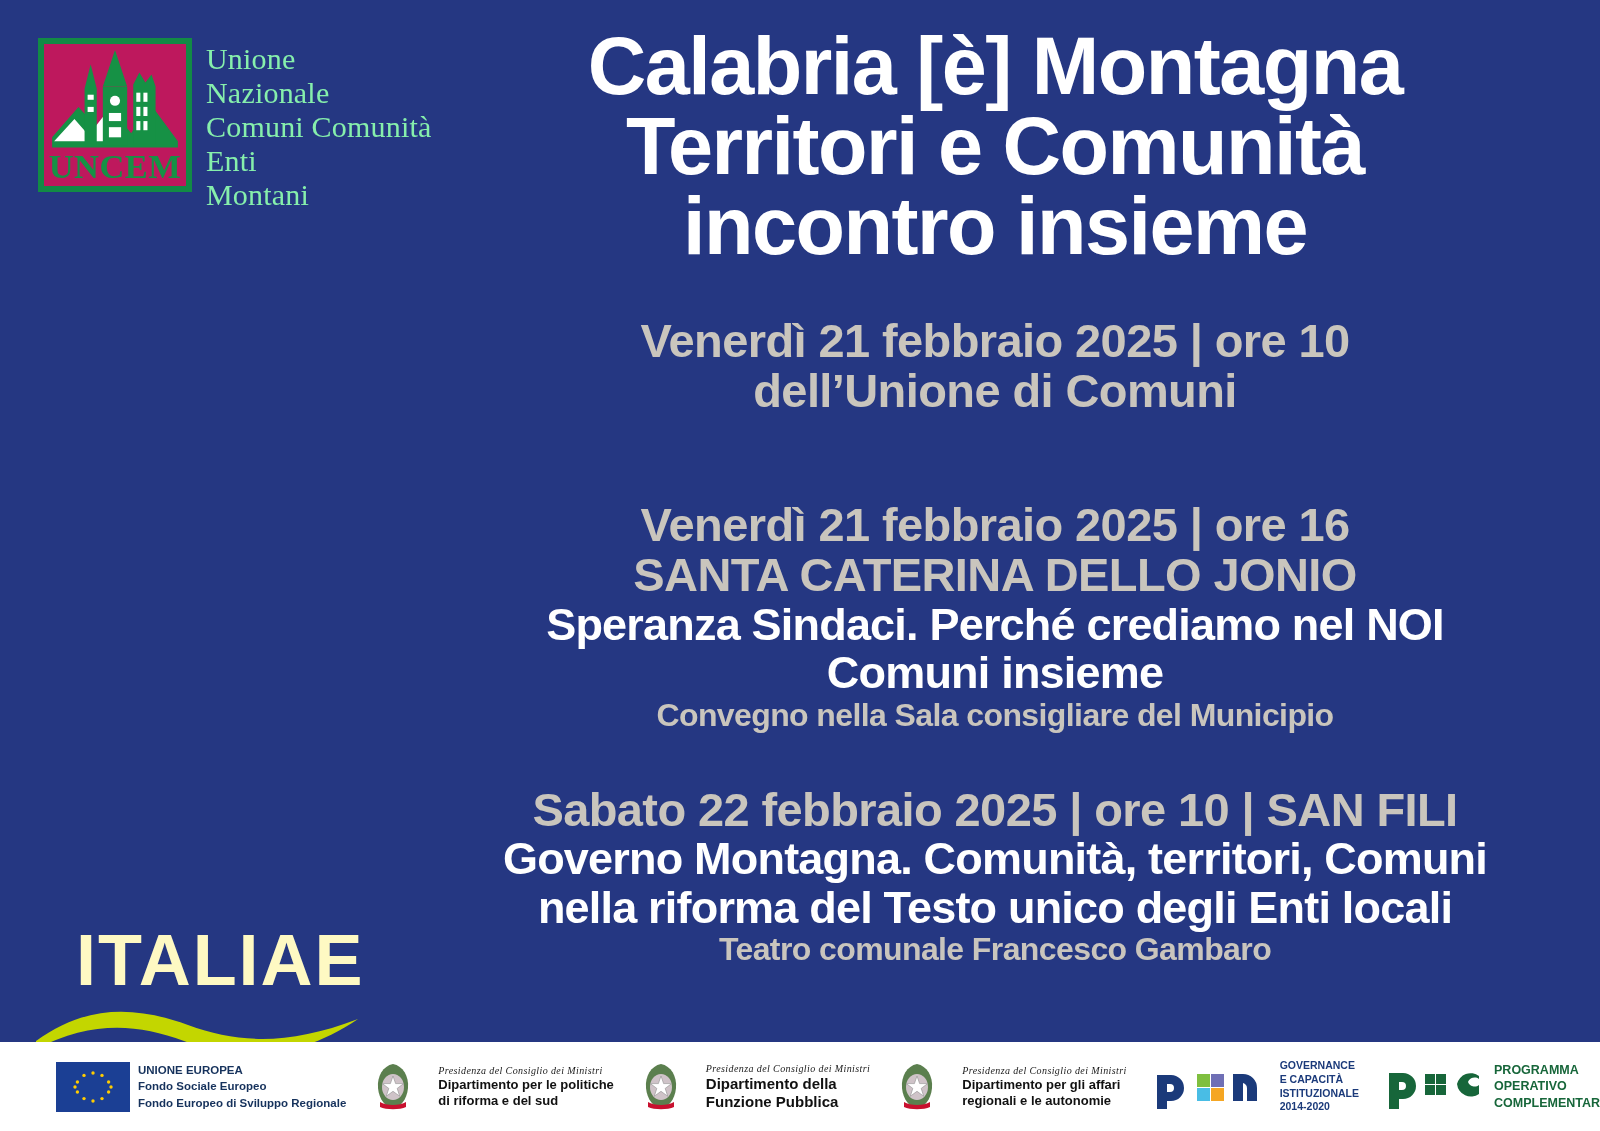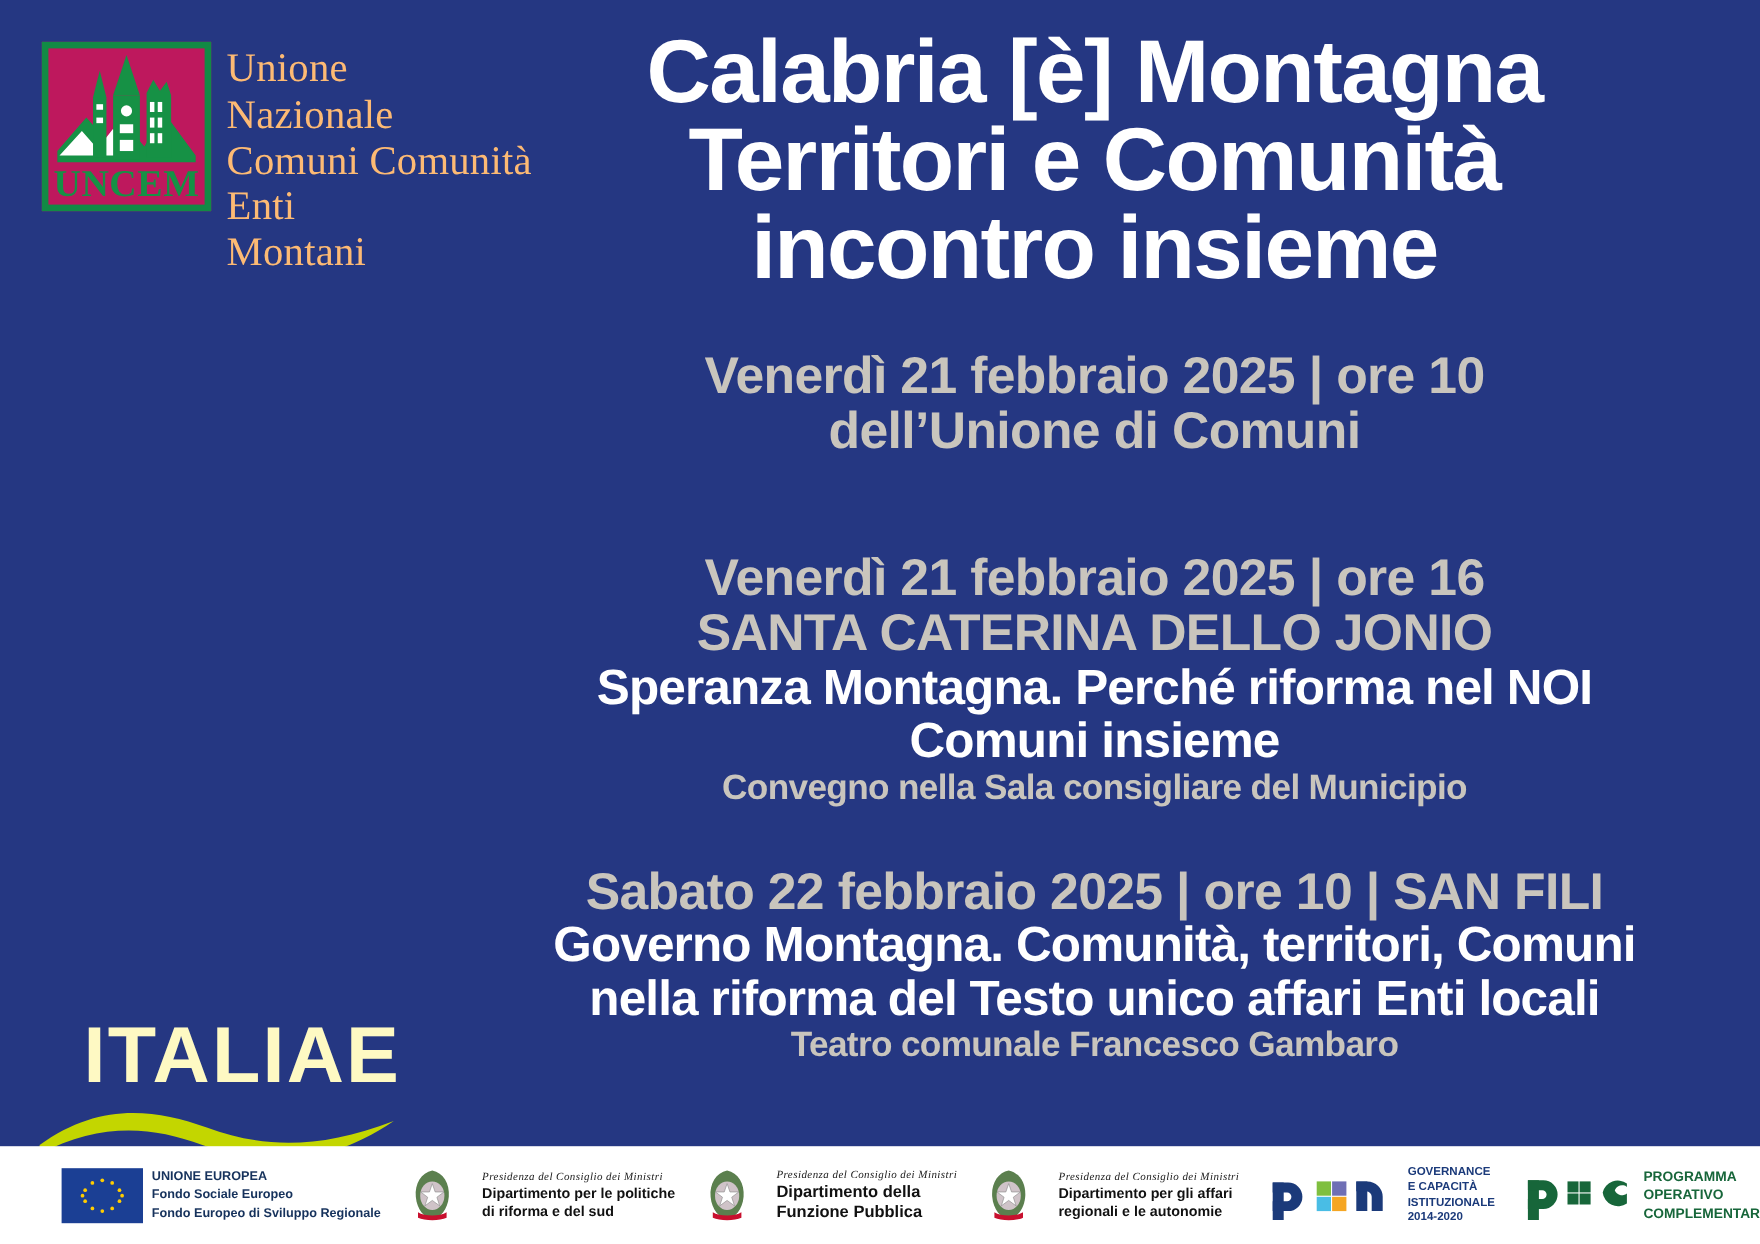--- a/index.html
+++ b/index.html
@@ -32,23 +32,23 @@
   #uncem-mark {
     width: 154px;
     height: 154px;
     background: #be185d;
     border: 6px solid #128a45;
     box-sizing: border-box;
     position: relative;
   }
   #uncem-mark svg { display: block; width: 100%; height: 100%; }
   #uncem-words {
-    color: #fdba74;
+    color: #86efac;
     font-family: "Liberation Serif", "DejaVu Serif", serif;
-    font-size: 37px;
+    font-size: 30px;
     line-height: 1.13;
     letter-spacing: 0.2px;
     padding-top: 4px;
     white-space: nowrap;
   }
 
   
   #headline {
     position: absolute;
     left: 430px;
@@ -224,29 +224,29 @@
   </div>
 
   <div class="event" id="event-1">
     <span class="ev-when">Venerdì 21 febbraio 2025 | ore 10</span>
     <span class="ev-place-strong">dell’Unione di Comuni</span>
   </div>
 
   <div class="event" id="event-2">
     <span class="ev-when">Venerdì 21 febbraio 2025 | ore 16</span>
     <span class="ev-place-strong">SANTA CATERINA DELLO JONIO</span>
-    <span class="ev-topic">Speranza Montagna. Perché riforma nel NOI</span>
+    <span class="ev-topic">Speranza Sindaci. Perché crediamo nel NOI</span>
     <span class="ev-topic">Comuni insieme</span>
     <span class="ev-venue">Convegno nella Sala consigliare del Municipio</span>
   </div>
 
   <div class="event" id="event-3">
     <span class="ev-when">Sabato 22 febbraio 2025 | ore 10 | SAN FILI</span>
     <span class="ev-topic">Governo Montagna. Comunità, territori, Comuni</span>
-    <span class="ev-topic">nella riforma del Testo unico affari Enti locali</span>
+    <span class="ev-topic">nella riforma del Testo unico degli Enti locali</span>
     <span class="ev-venue">Teatro comunale Francesco Gambaro</span>
   </div>
 
   <div id="italiae">
     <div id="italiae-word">ITALIAE</div>
     <svg id="italiae-wave" viewBox="0 0 360 70" xmlns="http://www.w3.org/2000/svg">
       <path d="M8 52 C60 14, 110 18, 160 36 C212 55, 262 56, 330 30 C268 72, 210 72, 156 52 C108 34, 62 32, 8 60 Z" fill="#c3d600"></path>
     </svg>
   </div>
 

